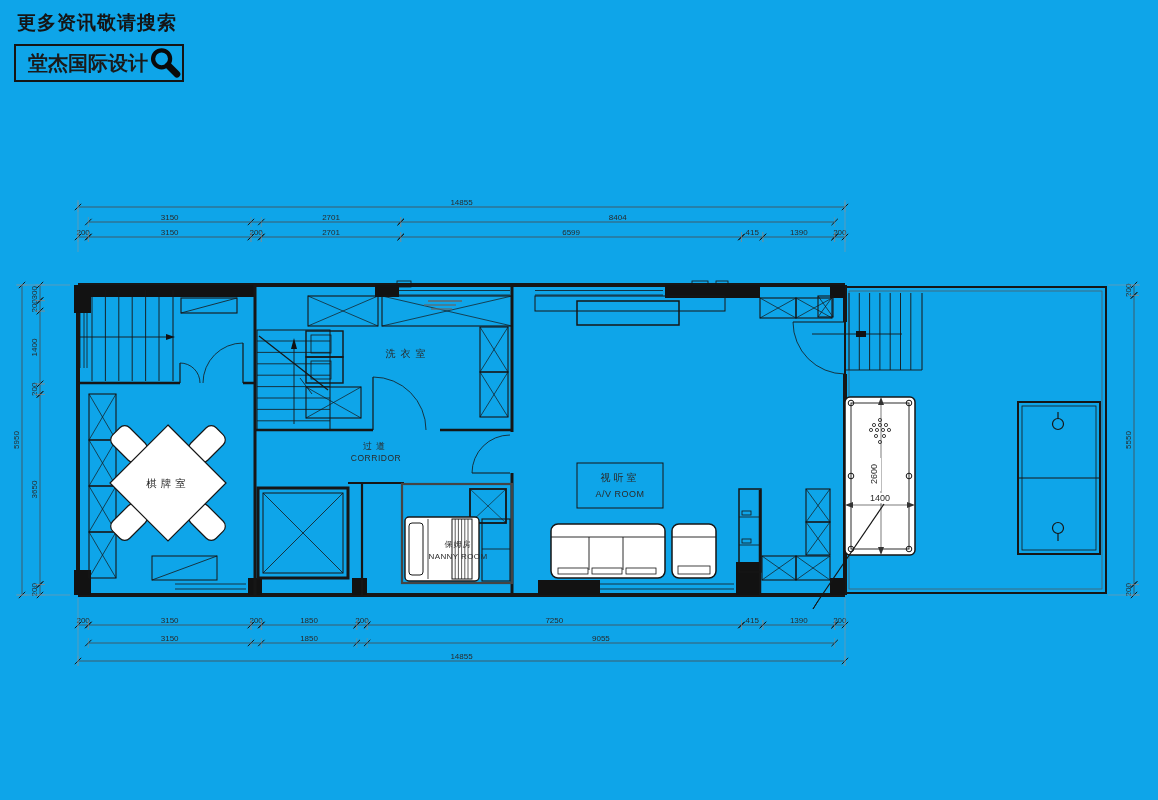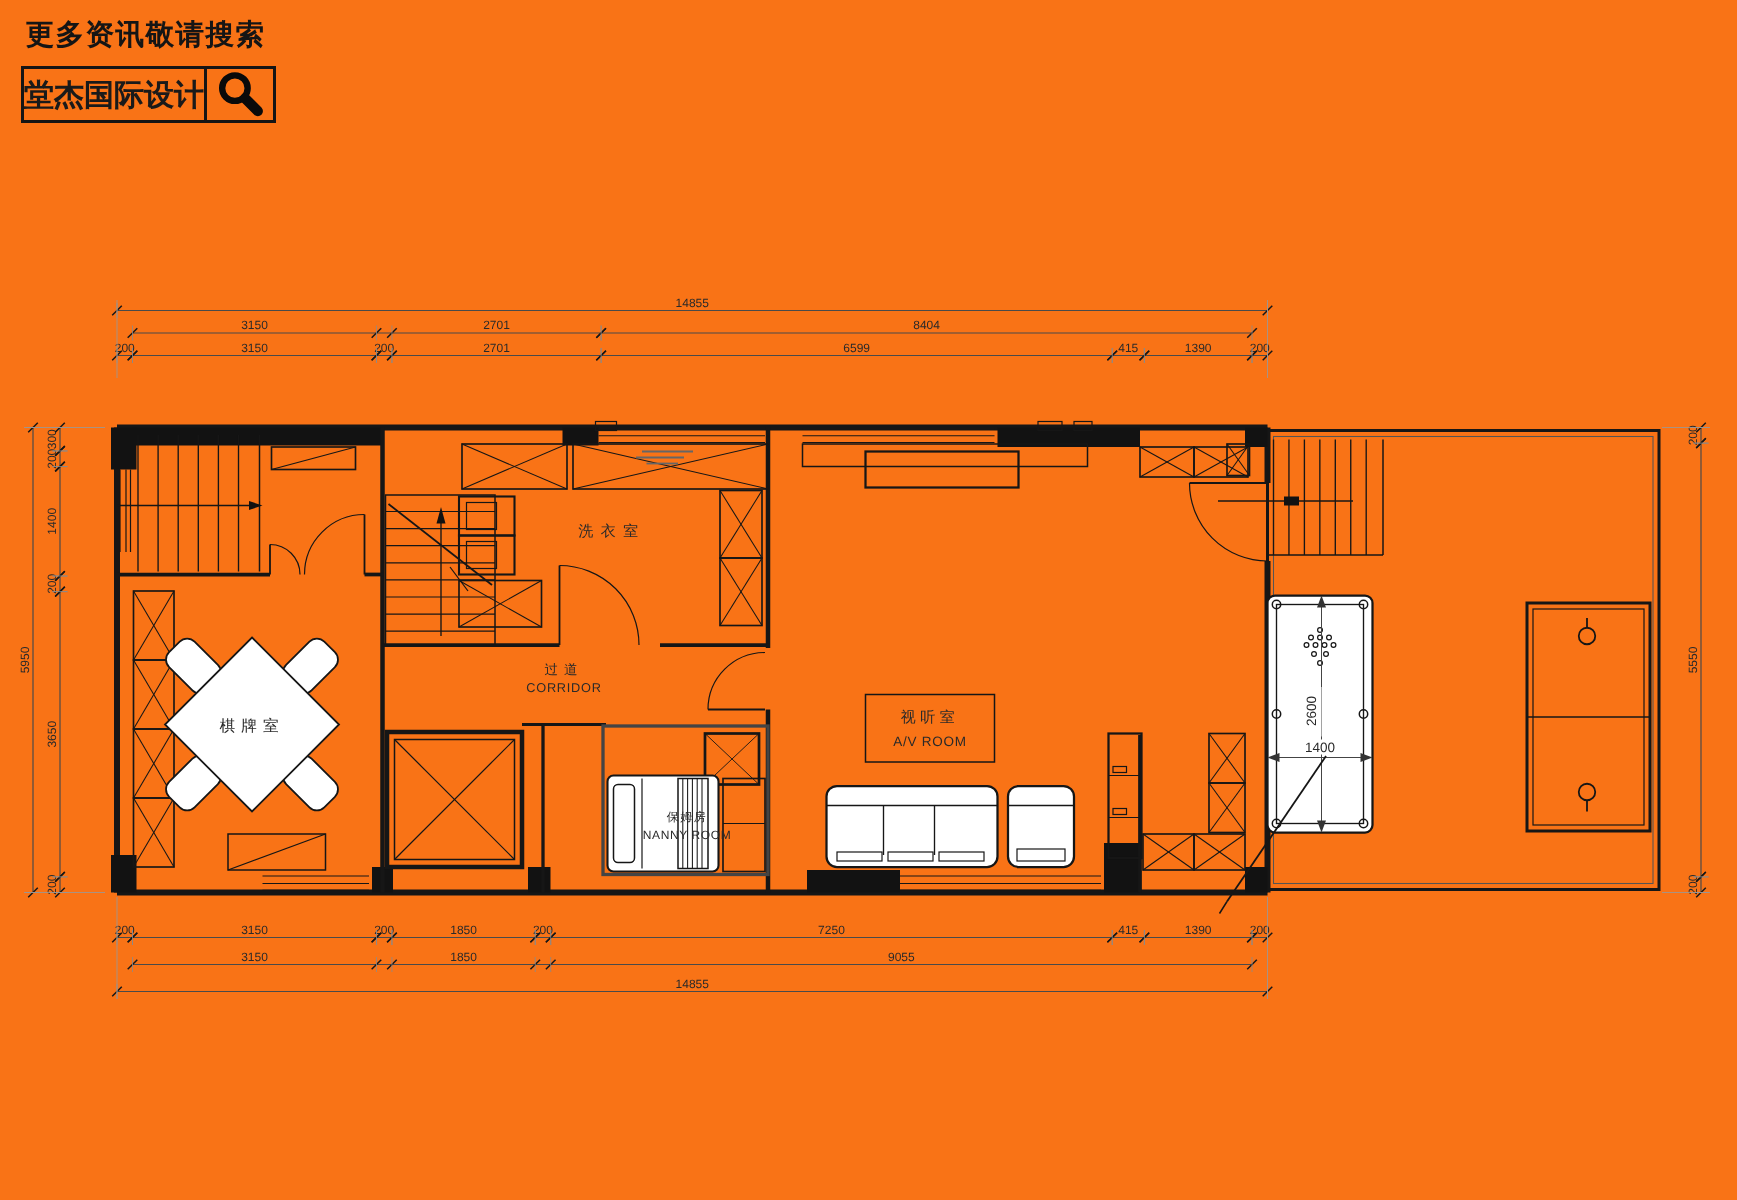--- a/index.html
+++ b/index.html
@@ -1,23 +1,23 @@
 <!DOCTYPE html>
 <html><head>
 <meta charset="utf-8">
 <style>
   html,body{margin:0;padding:0;background:#fff;}
-  .page{position:relative;width:1158px;height:800px;background:#f97316;overflow:hidden;
+  .page{position:relative;width:1158px;height:800px;background:#0ea5e9;overflow:hidden;
         font-family:"Liberation Sans",sans-serif;color:#111;}
   .hdr-hint{position:absolute;left:17px;top:10px;font-size:19px;font-weight:bold;
             letter-spacing:1px;color:#151515;}
   .brand-box{position:absolute;left:14px;top:44px;width:170px;height:38px;
              border:2px solid #151515;display:flex;align-items:stretch;box-sizing:border-box;}
   .brand-name{flex:1;font-size:20px;font-weight:bold;color:#1a1a1a;display:flex;
-              align-items:center;justify-content:center;letter-spacing:0px;white-space:nowrap;}
+              align-items:center;justify-content:center;letter-spacing:0px;white-space:nowrap;padding-left:12px;}
   .brand-div{width:2px;background:#151515;}
   .brand-mag{width:44px;display:flex;align-items:center;justify-content:center;}
   .footer{position:absolute;left:938px;top:682px;width:200px;height:100px;}
   .tagline{position:absolute;left:14px;top:3px;width:180px;font-size:9.5px;font-weight:bold;
            letter-spacing:1.6px;color:#0a0a0a;white-space:nowrap;}
   .tid{position:absolute;left:7px;top:16px;width:186px;height:58px;}
   .tid div{position:absolute;background:#0a0a0a;}
   .t-cross{left:8px;top:16px;width:80px;height:9px;}
   .t-stem{left:32px;top:16px;width:15px;height:38px;}
   .t-dot{left:55px;top:35px;width:13px;height:12px;}

